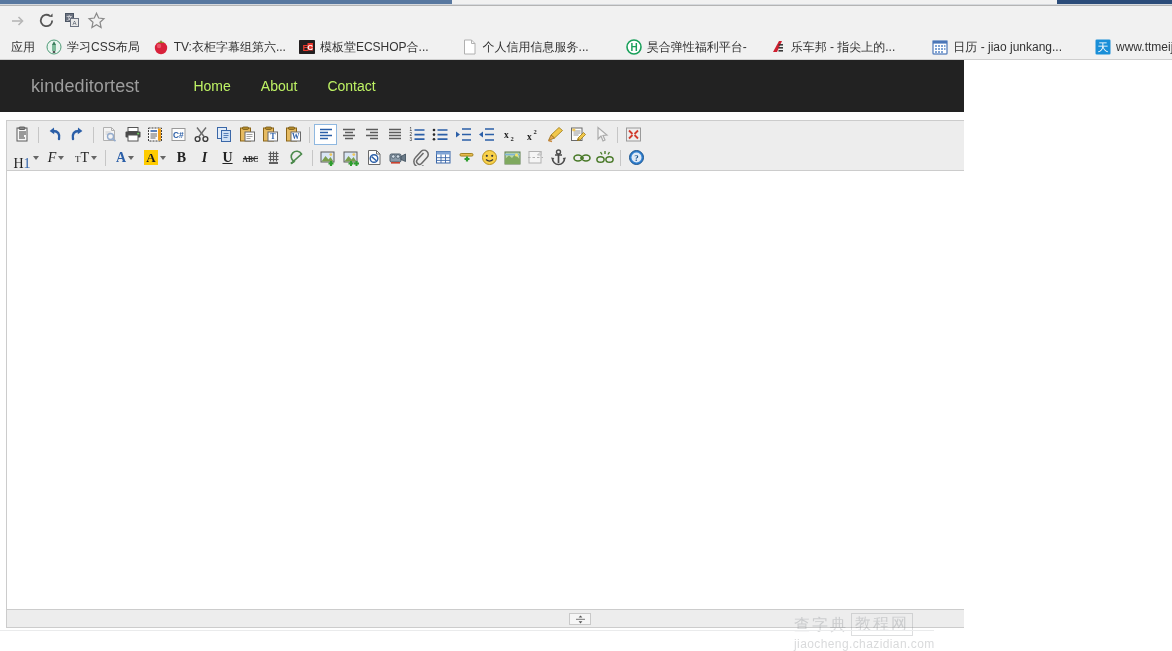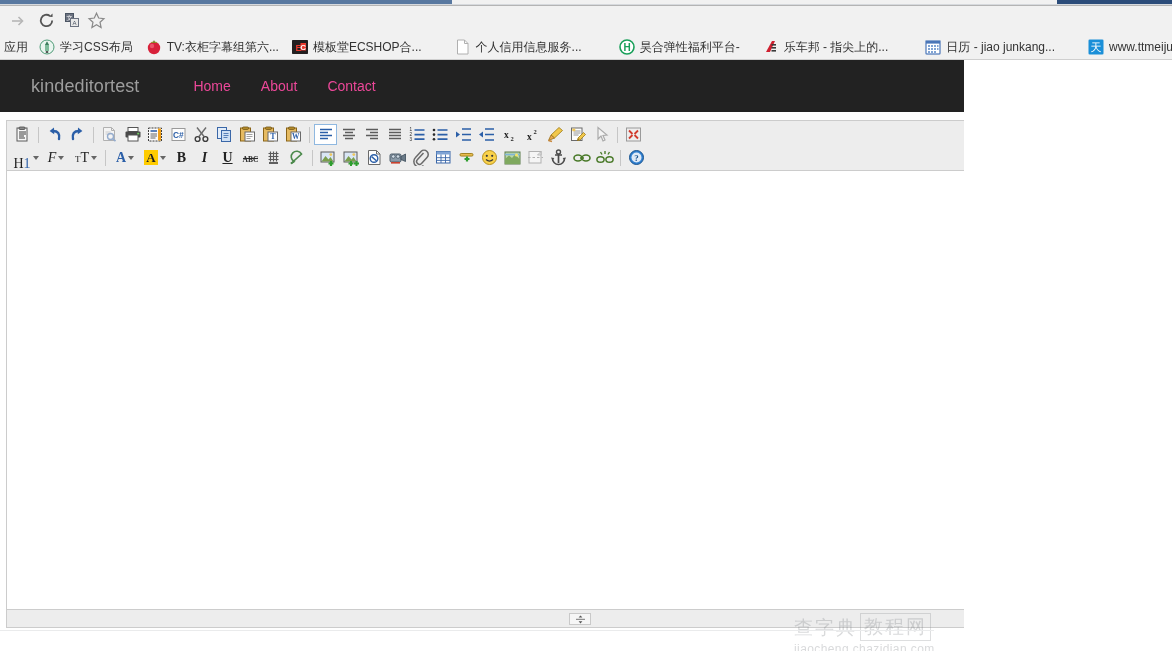--- a/index.html
+++ b/index.html
@@ -101,21 +101,21 @@
     height: 21px;
     padding: 0 6px;
     margin-right: 1px;
     color: #333333;
     font-size: 12px;
     cursor: pointer;
     flex: 0 0 auto;
     border-radius: 2px;
   }
   .bm .bm-label { margin-left:5px; }
-  .bm.first { padding-left:4px; padding-right:4px; }
+  .bm.first { padding-left:11px; padding-right:4px; }
   .bm.first .bm-label{ margin-left:0; }
   .favicon {
     width:16px; height:16px; flex:0 0 auto;
     display:inline-block;
     position:relative;
     border-radius:2px;
     overflow:hidden;
   }
   .favicon svg { display:block; }
 
@@ -138,21 +138,21 @@
   }
   .navbar .brand {
     color: #9d9d9d;
     font-size: 18px;
     padding: 0 15px;
     cursor:pointer;
     letter-spacing:0.1px;
   }
   .navbar .nav-links { display:flex; align-items:center; margin-left: 24px; }
   .navbar .nav-links a {
-    color: #ec4899;
+    color: #bef264;
     font-size: 14px;
     text-decoration:none;
     padding: 0 15px;
     cursor:pointer;
   }
 
   
   .editor-wrap { padding: 8px 6px 0 6px; }
   .ke-container {
     border: 1px solid #cccccc;
@@ -241,21 +241,21 @@
     position:absolute;
     left: -1000px; bottom: 16px;
     width: 1140px; height:1px;
     background:#b9bcc0;
   }
   .wm-text {
     font-family: "Liberation Sans", sans-serif;
     color: #7f8388;
     white-space: nowrap;
   }
-  .wm-cn { font-size: 19px; letter-spacing: 2px; }
+  .wm-cn { font-size: 16px; letter-spacing: 2px; }
   .wm-en { font-size: 12px; letter-spacing: 0.4px; margin-top:1px; }
   .wm-box { border:1px solid #8d9095; padding:0 3px; margin-left:3px; }
 </style>
 </head>
 <body>
 
 <div id="browser">
 
   <div class="tabstrip">
     <div class="tab-gap"></div>

